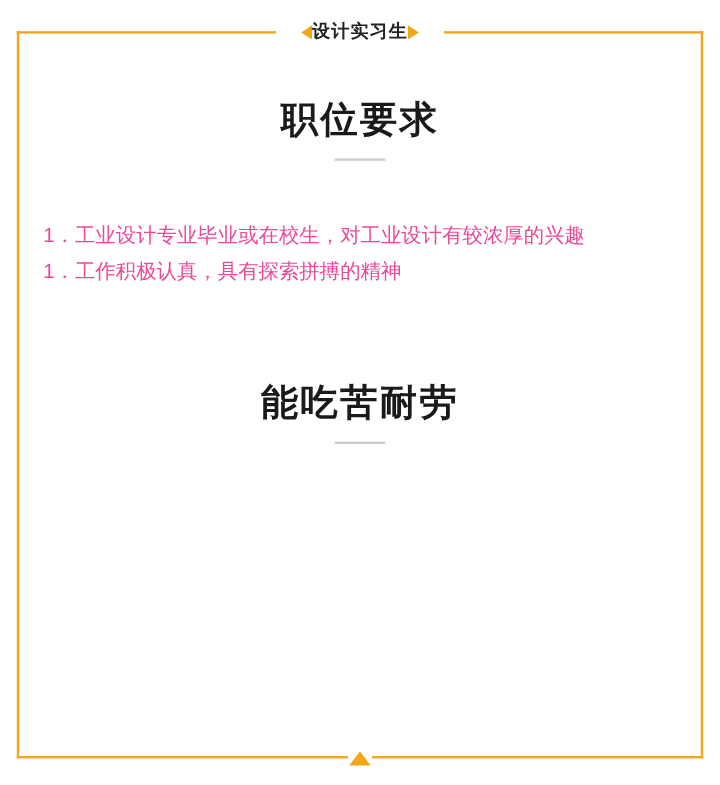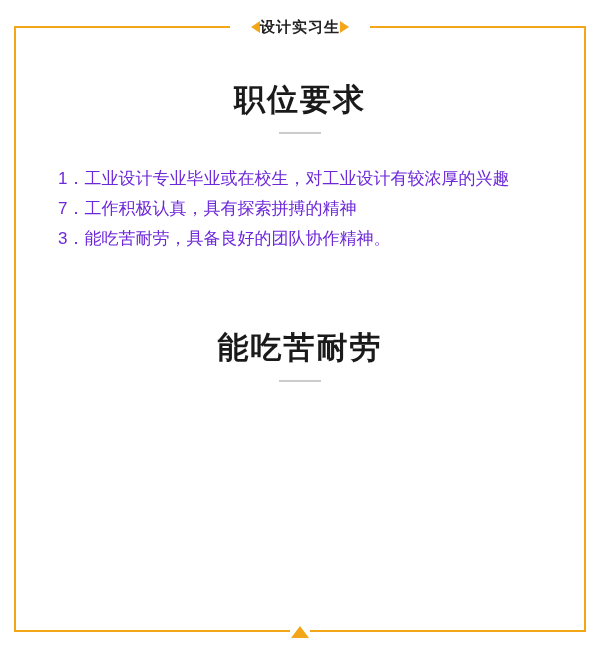--- a/index.html
+++ b/index.html
@@ -81,21 +81,21 @@
     border-color: transparent transparent #f3a718 transparent;
   }
 
   
   .content {
     position: absolute;
     top: 56px;
     left: 16px;
     right: 16px;
     bottom: 24px;
-    padding: 0 42px;
+    padding: 0 20px;
     box-sizing: border-box;
   }
   .section {
     margin-bottom: 10px;
   }
   .section-1 { padding-top: 22px; }
   .section-2 { padding-top: 62px; }
 
   .section-title {
     text-align: center;
@@ -106,23 +106,23 @@
     line-height: 44px;
   }
   .title-rule {
     width: 42px;
     height: 2px;
     background: #cccccc;
     margin: 10px auto 0 auto;
   }
 
   .section-body {
-    margin-top: 30px;
+    margin-top: 48px;
     font-size: 17px;
-    color: #6d28d9;
+    color: #ec4899;
     line-height: 30px;
   }
   .body-line {
     white-space: pre-wrap;
   }
 </style>
 </head>
 <body>
 
 <div class="page">
@@ -142,22 +142,21 @@
 
   <div class="bottom-marker"></div>
 
   <div class="content">
 
     <div class="section section-1">
       <div class="section-title">职位要求</div>
       <div class="title-rule"></div>
       <div class="section-body">
         <div class="body-line">1．工业设计专业毕业或在校生，对工业设计有较浓厚的兴趣</div>
-        <div class="body-line">7．工作积极认真，具有探索拼搏的精神</div>
-        <div class="body-line">3．能吃苦耐劳，具备良好的团队协作精神。</div>
+        <div class="body-line">1．工作积极认真，具有探索拼搏的精神</div>
       </div>
     </div>
 
     <div class="section section-2">
       <div class="section-title">能吃苦耐劳</div>
       <div class="title-rule"></div>
     </div>
 
   </div>
 </div>

